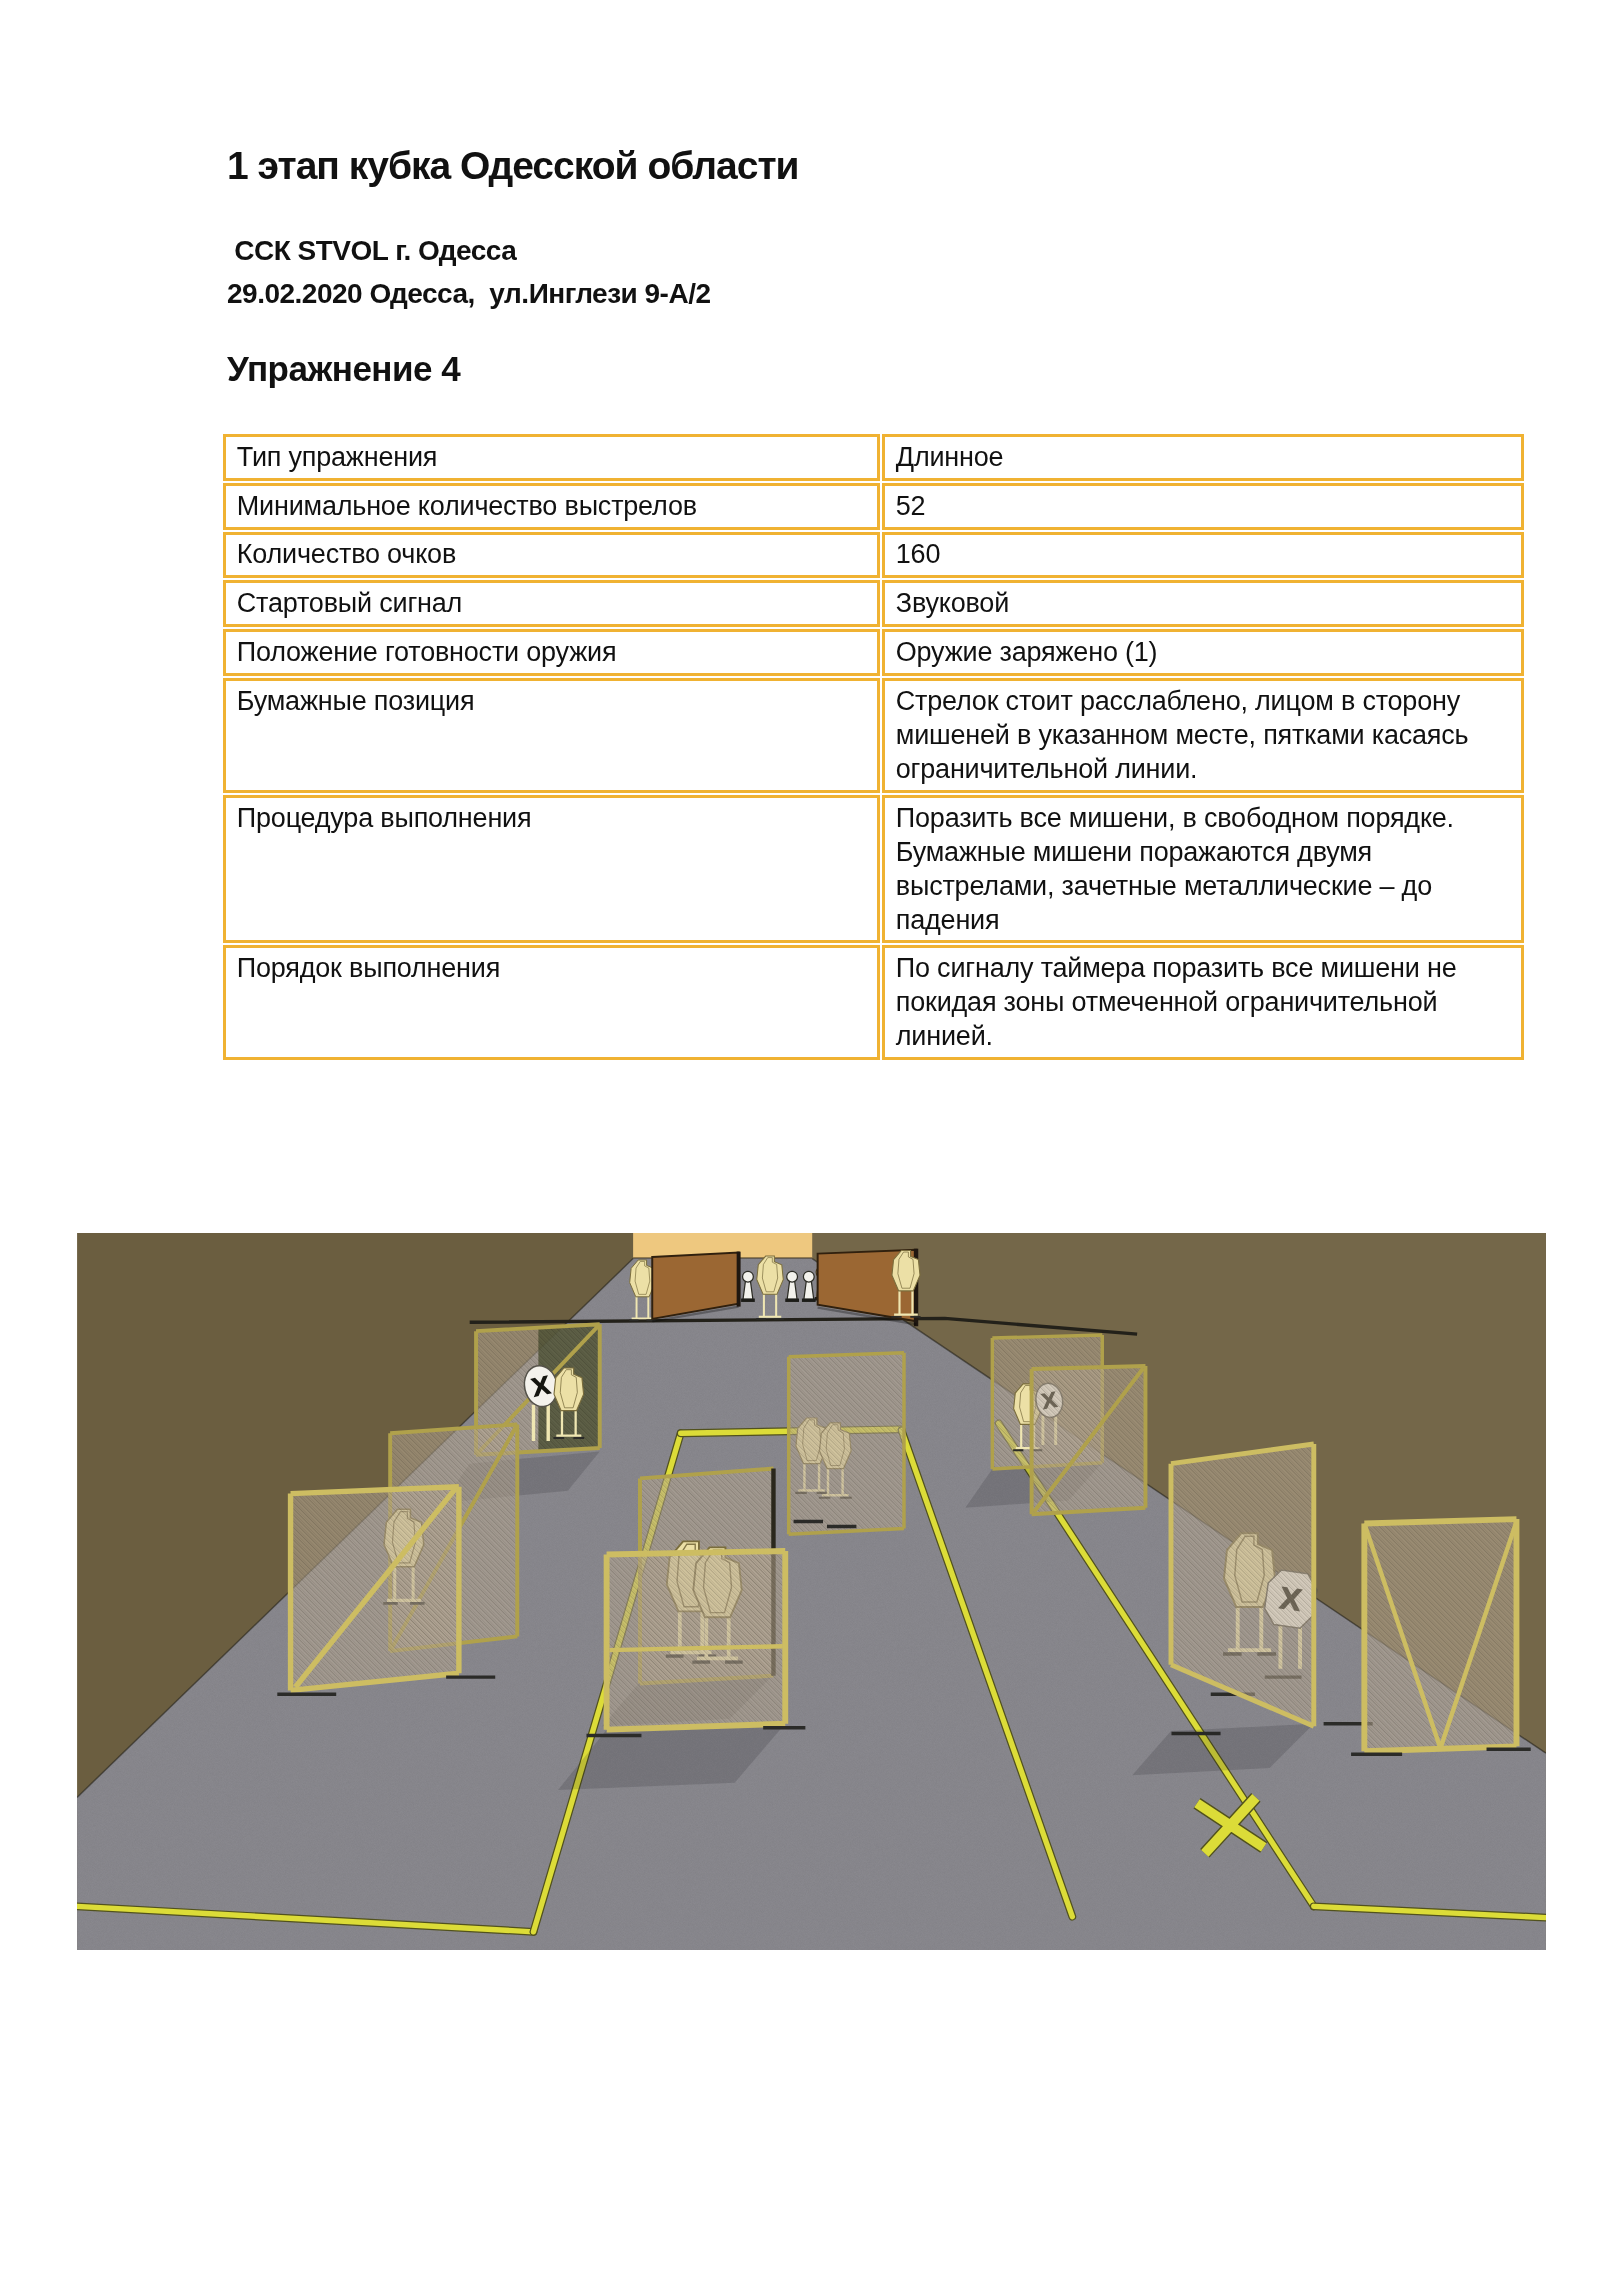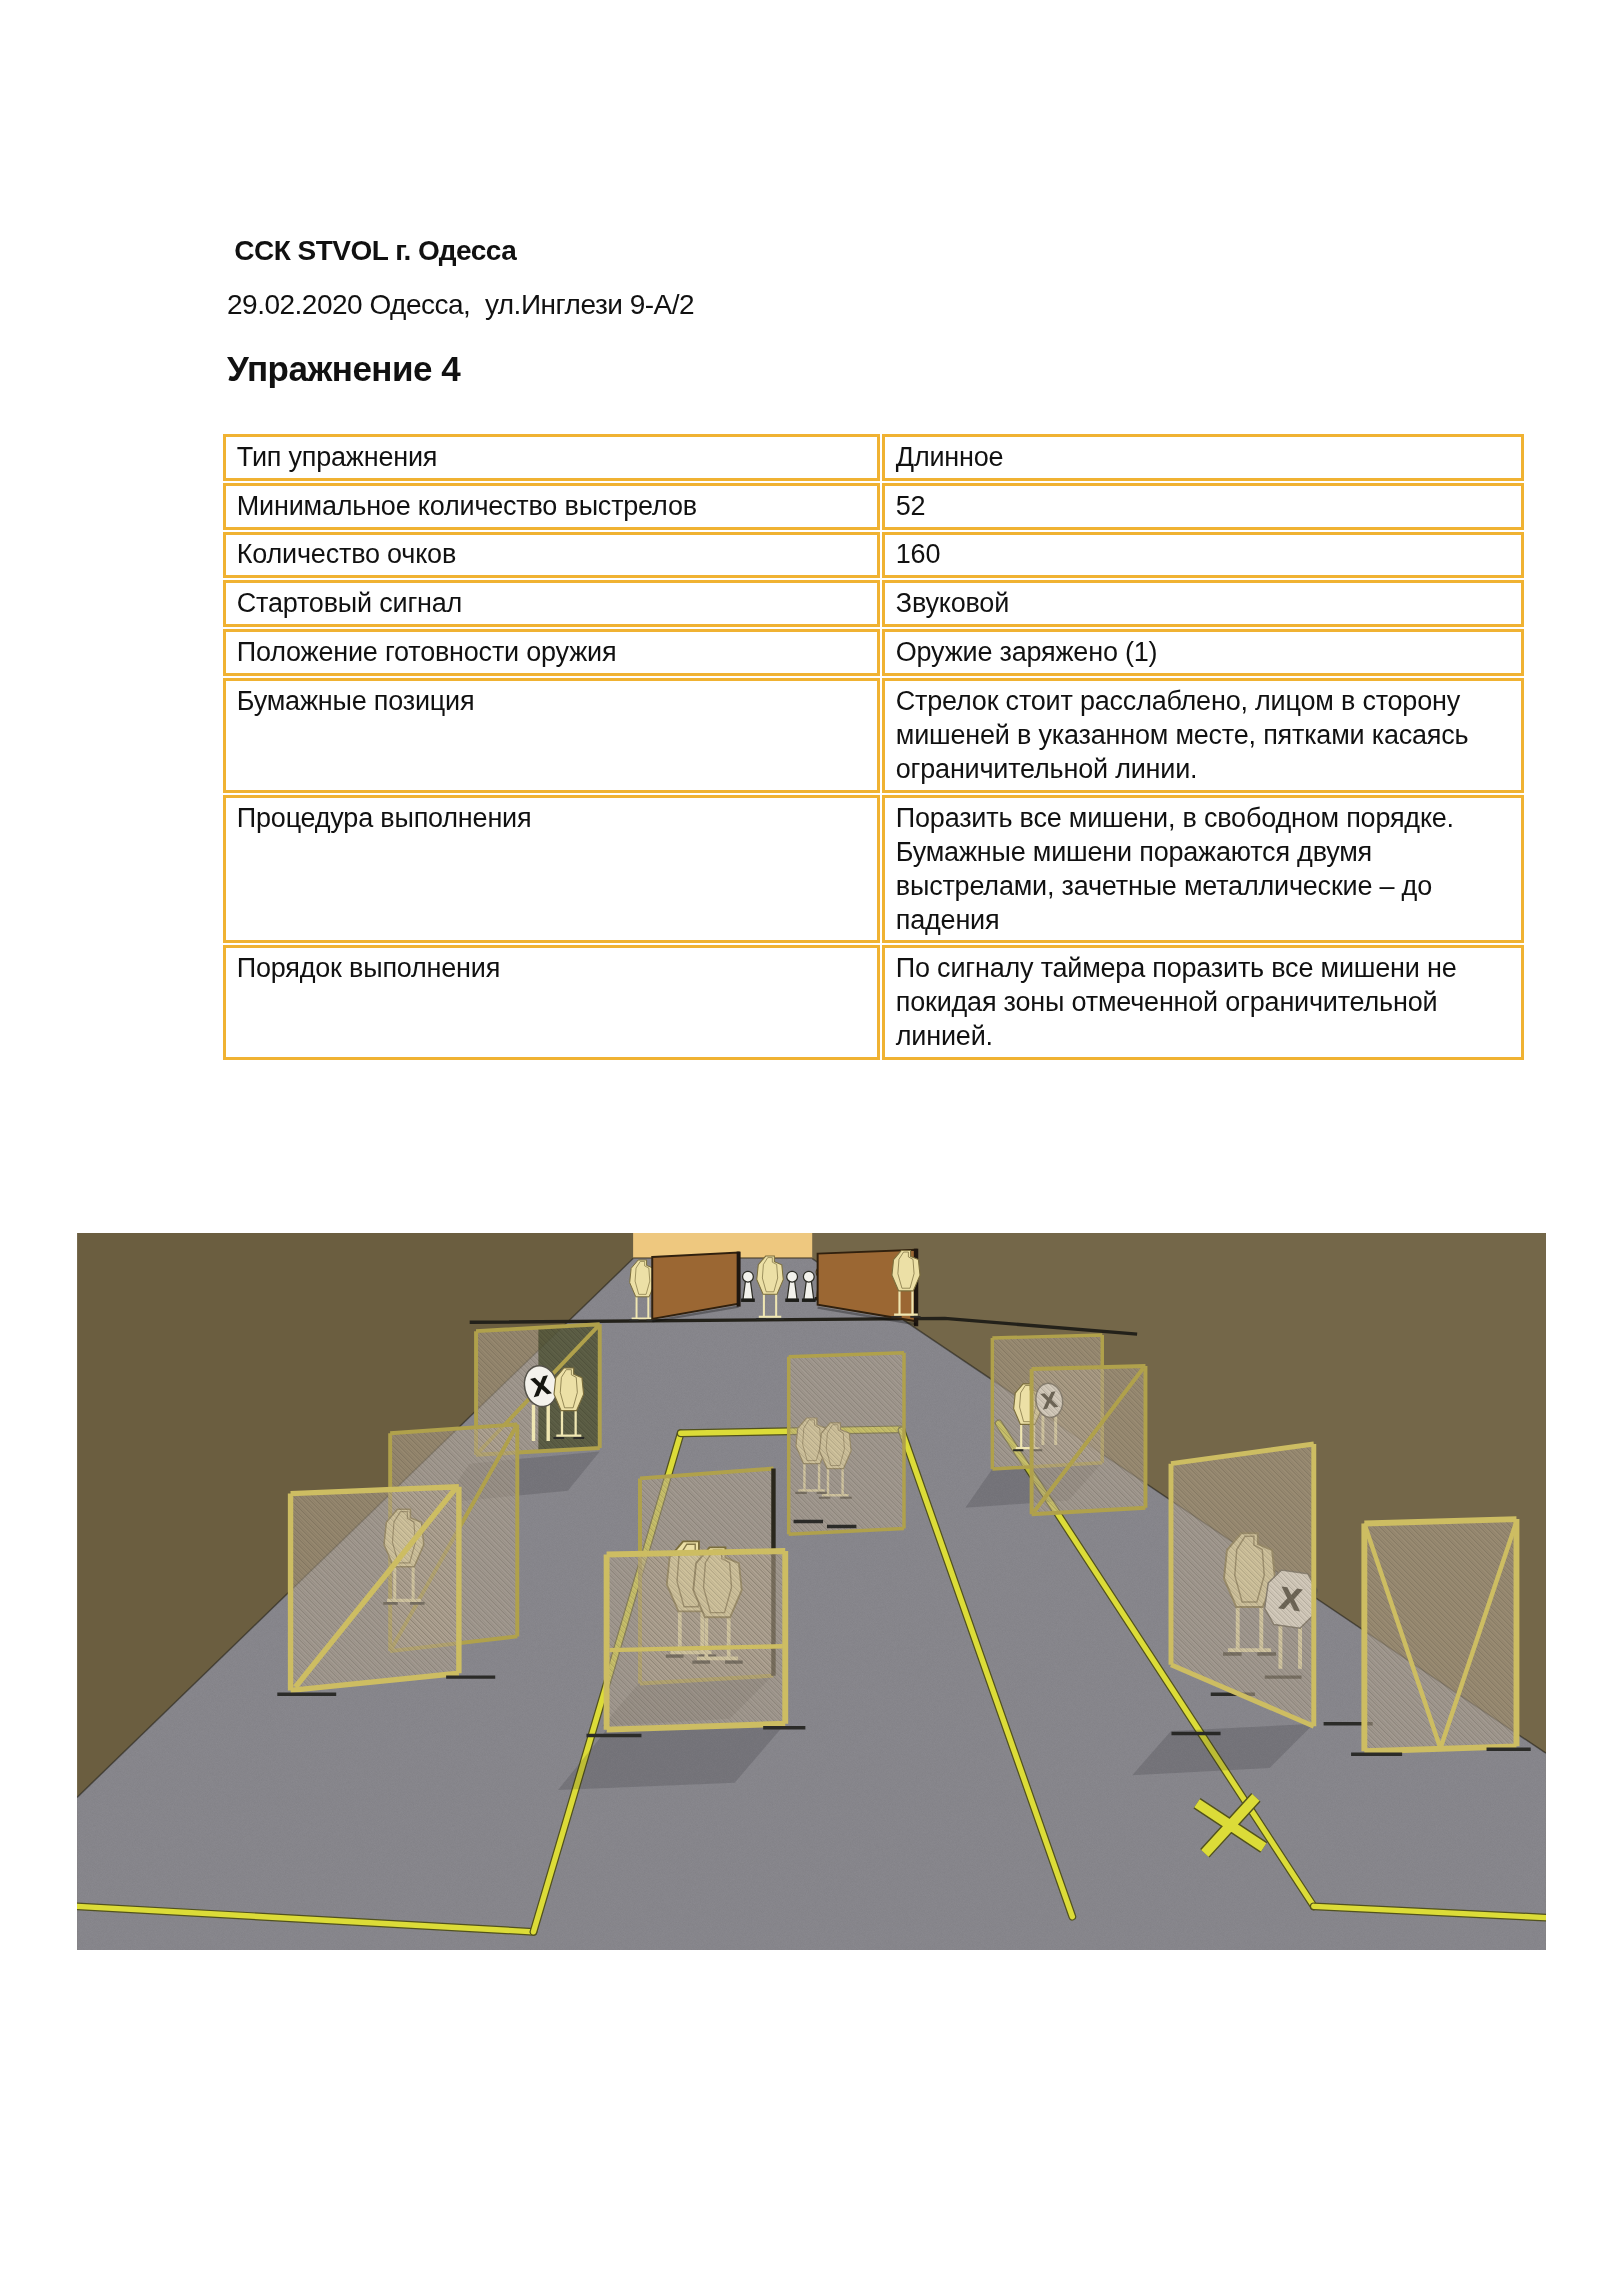--- a/index.html
+++ b/index.html
@@ -6,21 +6,21 @@
   .page{
     position:relative;width:1623px;height:2295px;background:#ffffff;
     font-family:"Liberation Sans",sans-serif;color:#111;overflow:hidden;
   }
   .pre{white-space:pre-wrap;}
   .doc-title{
     position:absolute;left:227px;top:145px;font-size:39px;font-weight:bold;
     letter-spacing:-1px;line-height:1.1;
   }
   .doc-sub1{position:absolute;left:227px;top:235px;font-size:28px;font-weight:bold;letter-spacing:-0.5px;}
-  .doc-sub2{position:absolute;left:227px;top:278px;font-size:28px;font-weight:normal;letter-spacing:-0.5px;margin-top:11px;}
+  .doc-sub2{position:absolute;left:227px;top:278px;font-size:28px;font-weight:bold;letter-spacing:-0.5px;}
   .doc-heading{position:absolute;left:227px;top:349px;font-size:35px;font-weight:bold;letter-spacing:-0.5px;}
   table.spec{
     position:absolute;left:221px;top:432px;width:1305px;
     border-collapse:separate;border-spacing:2.5px;table-layout:fixed;
   }
   table.spec td{
     box-sizing:border-box;border:3.9px solid var(--accent,#F0B232);
     background:#fff;vertical-align:top;
     font-size:27px;line-height:34px;letter-spacing:-0.2px;
     padding:2.9px 10.8px 3.9px 10.8px;
@@ -47,20 +47,21 @@
   .std{stroke:var(--sc-stand,#efe6b2);fill:none;}
   .ft{stroke:#2b2b28;stroke-width:7;}
   .shadow{fill:var(--sc-shadow,rgba(25,24,30,0.16));}
   .nx{font-family:"DejaVu Sans",sans-serif;font-weight:bold;fill:#15150f;}
 </style>
 </head>
 <body>
 
 <div class="page">
 
+  <div class="doc-title">1 этап кубка Одесской области</div>
   <div class="doc-sub1 pre"> ССК STVOL г. Одесса</div>
   <div class="doc-sub2 pre">29.02.2020 Одесса,  ул.Инглези 9-А/2</div>
   <div class="doc-heading">Упражнение 4</div>
 
   <table class="spec">
     <tbody>
       <tr>
         <td class="c-label">Тип упражнения</td>
         <td class="c-value">Длинное</td>
       </tr>

